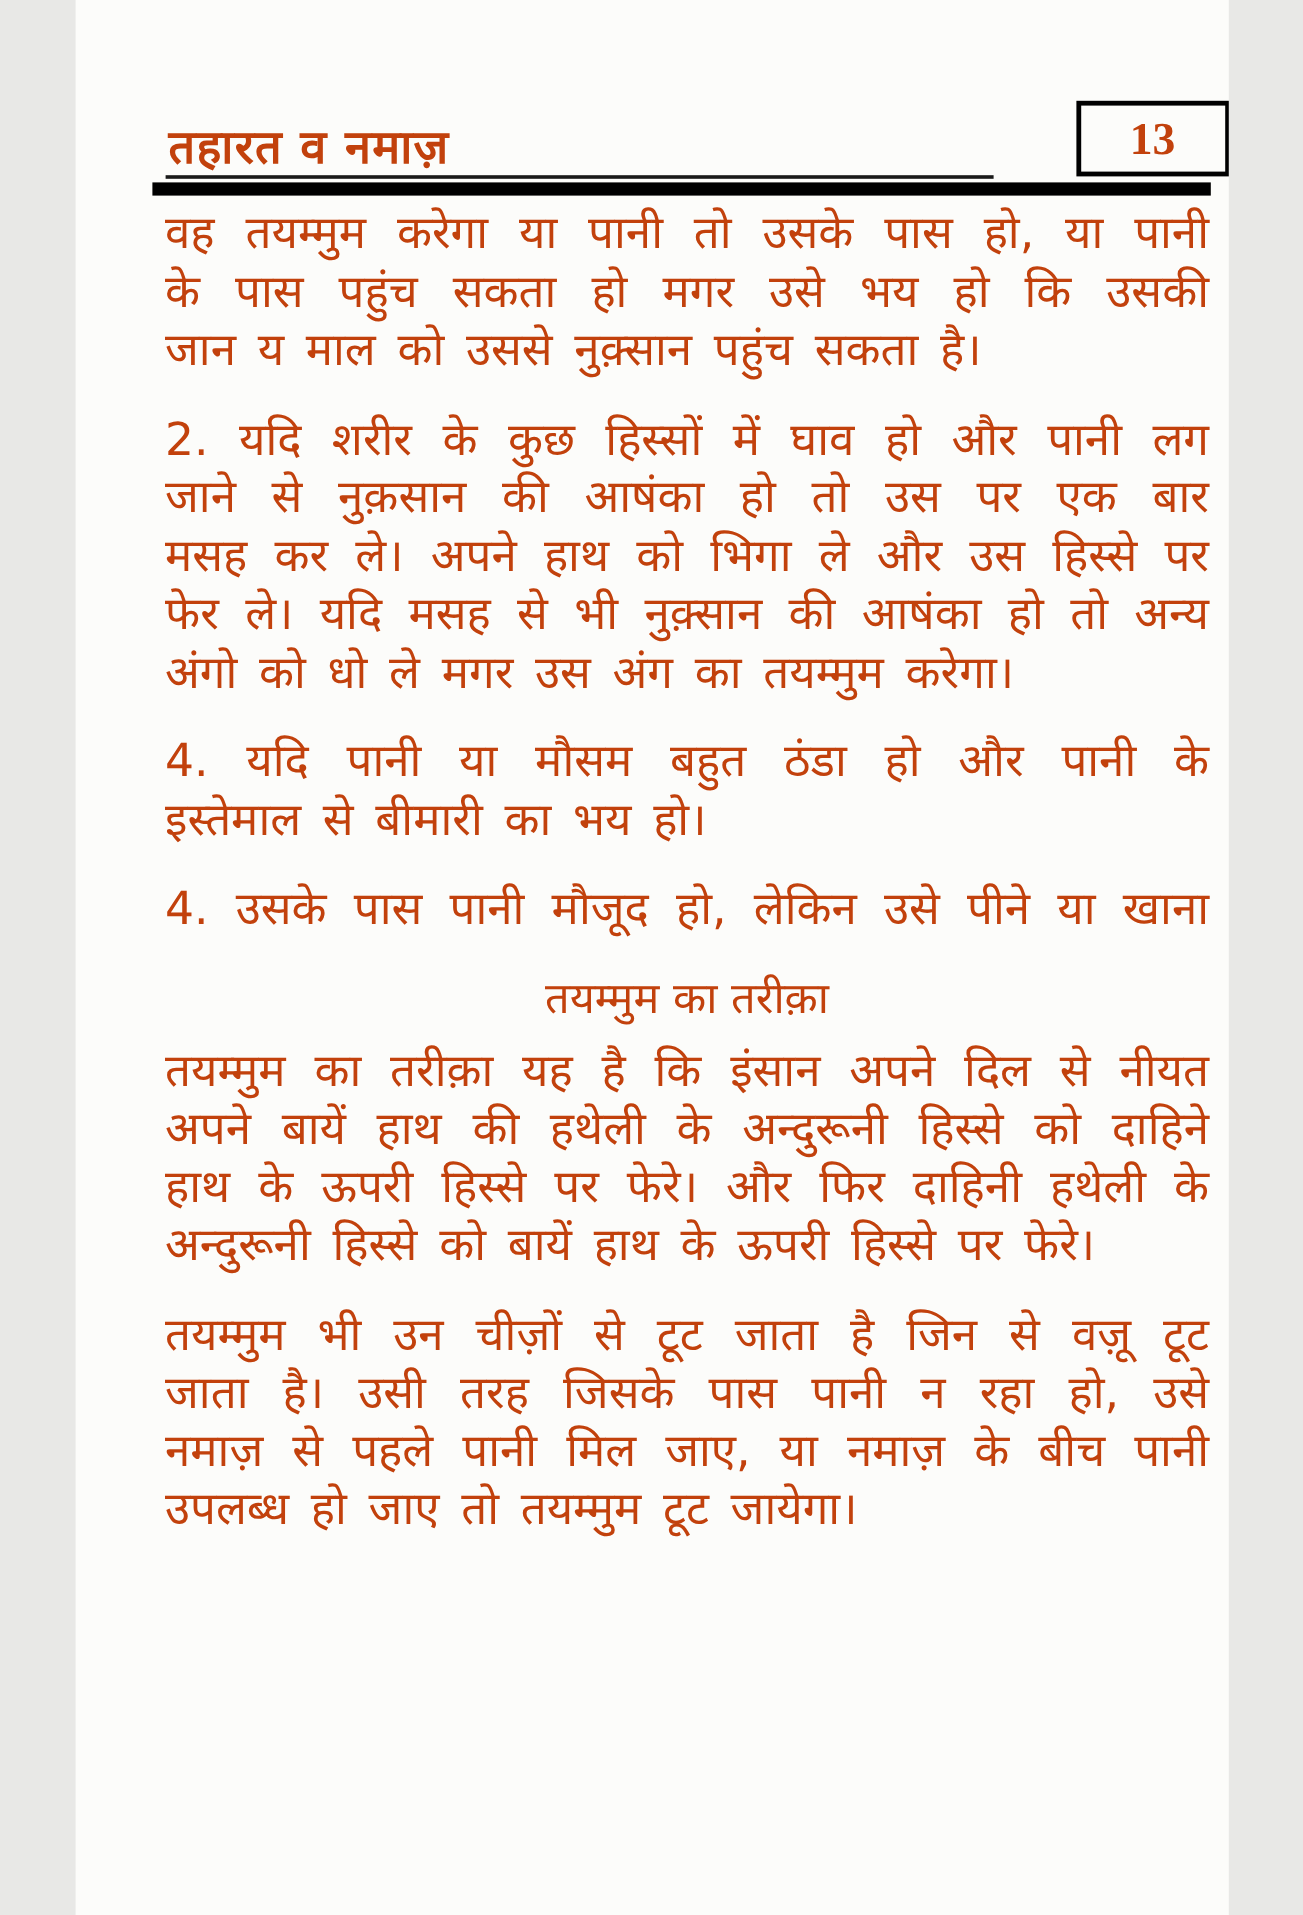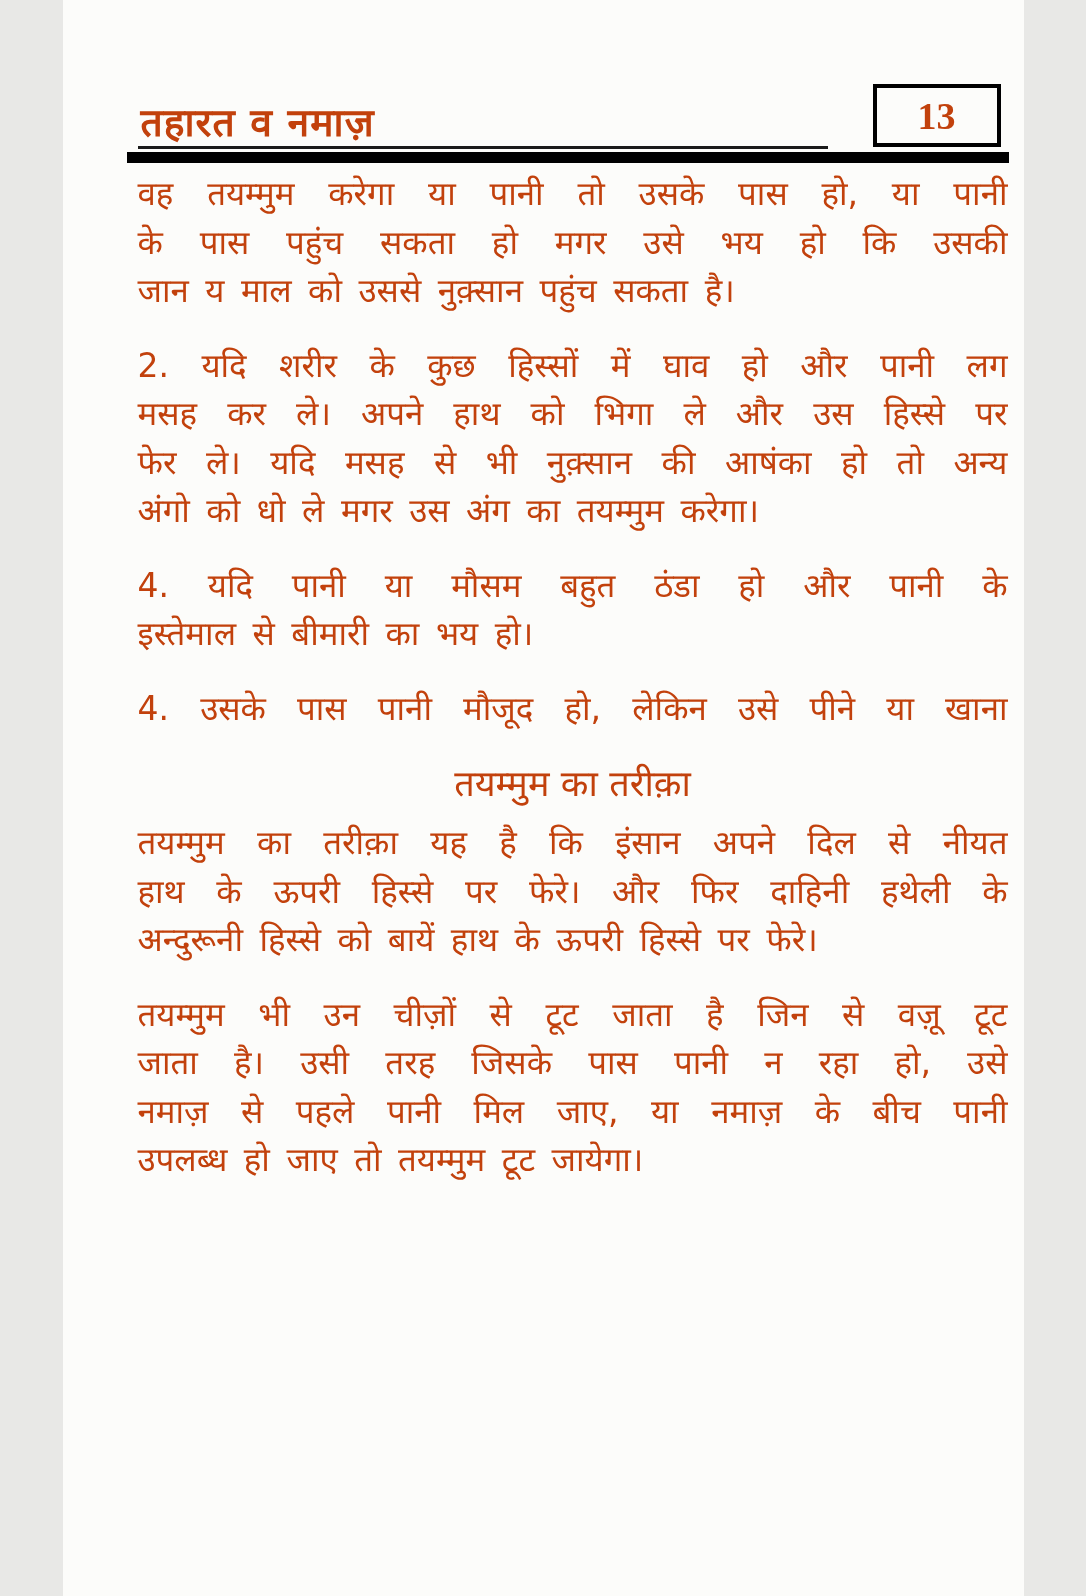--- a/index.html
+++ b/index.html
@@ -37,21 +37,21 @@
   .thick-rule {
     position: absolute;
     left: 64px;
     top: 152px;
     width: 882px;
     height: 11px;
     background: #000;
   }
   .page-number-box {
     position: absolute;
-    left: 810px;
+    left: 834px;
     top: 84px;
     width: 120px;
     height: 55px;
     border: 4px solid #000;
     background: #fcfcfa;
     display: flex;
     align-items: center;
     justify-content: center;
   }
   .page-number-box span {
@@ -61,21 +61,21 @@
   }
   
   .content {
     position: absolute;
     left: 75px;
     top: 170px;
     width: 870px;
   }
   .para { margin: 0 0 26px 0; }
   .line {
-    font-size: 33px;
+    font-size: 38px;
     line-height: 48.5px;
     text-align: justify;
     text-align-last: justify;
     white-space: normal;
   }
   .line.last {
     text-align: left;
     text-align-last: left;
     word-spacing: 6px;
   }
@@ -104,38 +104,40 @@
   <div class="content">
 
     <div class="para">
       <div class="line">वह तयम्मुम करेगा या पानी तो उसके पास हो, या पानी</div>
       <div class="line">के पास पहुंच सकता हो मगर उसे भय हो कि उसकी</div>
       <div class="line last">जान य माल को उससे नुक़्सान पहुंच सकता है।</div>
     </div>
 
     <div class="para">
       <div class="line">2. यदि शरीर के कुछ हिस्सों में घाव हो और पानी लग</div>
+      <div class="line">जाने से नुक़सान की आषंका हो तो उस पर एक बार</div>
       <div class="line">मसह कर ले। अपने हाथ को भिगा ले और उस हिस्से पर</div>
       <div class="line">फेर ले। यदि मसह से भी नुक़्सान की आषंका हो तो अन्य</div>
       <div class="line last">अंगो को धो ले मगर उस अंग का तयम्मुम करेगा।</div>
     </div>
 
     <div class="para">
       <div class="line">4. यदि पानी या मौसम बहुत ठंडा हो और पानी के</div>
       <div class="line last">इस्तेमाल से बीमारी का भय हो।</div>
     </div>
 
     <div class="para">
       <div class="line">4. उसके पास पानी मौजूद हो, लेकिन उसे पीने या खाना</div>
     </div>
 
     <div class="section-heading">तयम्मुम का तरीक़ा</div>
 
     <div class="para">
       <div class="line">तयम्मुम का तरीक़ा यह है कि इंसान अपने दिल से नीयत</div>
+      <div class="line">अपने बायें हाथ की हथेली के अन्दुरूनी हिस्से को दाहिने</div>
       <div class="line">हाथ के ऊपरी हिस्से पर फेरे। और फिर दाहिनी हथेली के</div>
       <div class="line last">अन्दुरूनी हिस्से को बायें हाथ के ऊपरी हिस्से पर फेरे।</div>
     </div>
 
     <div class="para">
       <div class="line">तयम्मुम भी उन चीज़ों से टूट जाता है जिन से वज़ू टूट</div>
       <div class="line">जाता है। उसी तरह जिसके पास पानी न रहा हो, उसे</div>
       <div class="line">नमाज़ से पहले पानी मिल जाए, या नमाज़ के बीच पानी</div>
       <div class="line last">उपलब्ध हो जाए तो तयम्मुम टूट जायेगा।</div>
     </div>

